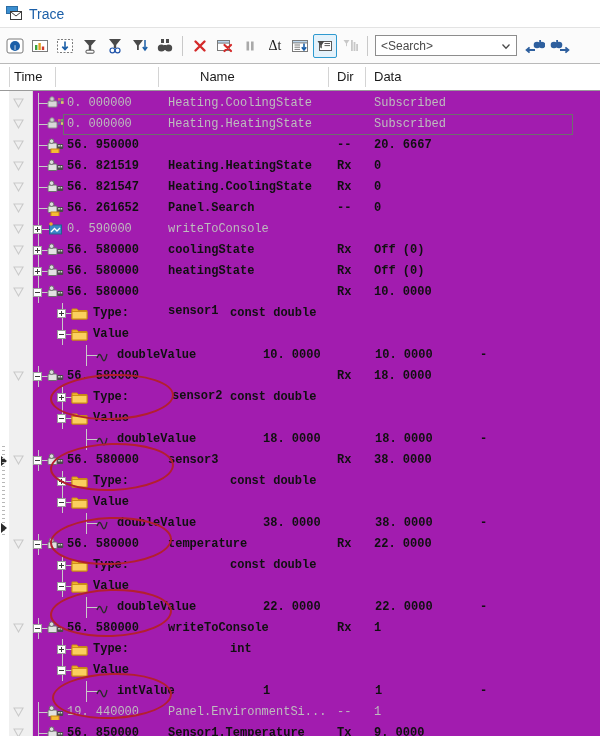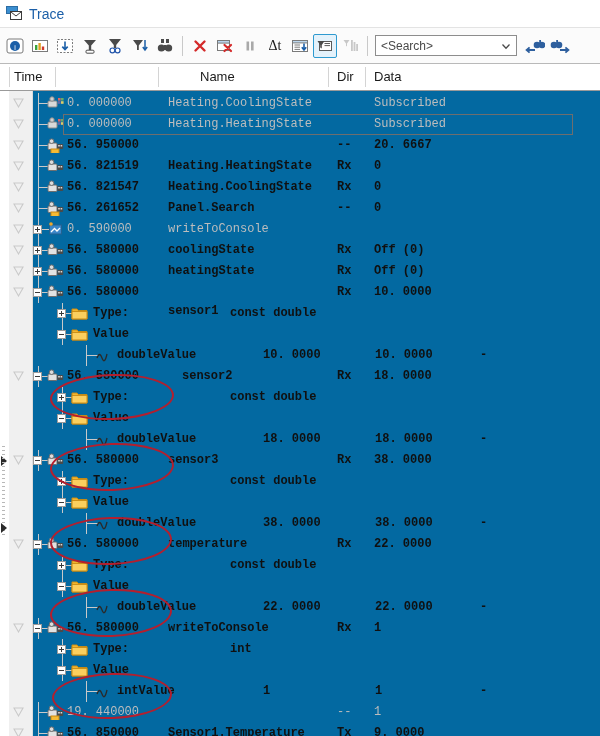--- a/index.html
+++ b/index.html
@@ -61,21 +61,21 @@
     font-family:"Liberation Sans",sans-serif;
   }
   .colhead .div{
     position:absolute;top:3px;width:1px;height:20px;background:#d4d4d4;
   }
 
   
   .gridwrap{
     position:relative;
     height:645px;
-    background:#0369a1;
+    background:#a21caf;
     overflow:hidden;
   }
   
   .splitter{
     position:absolute;left:0;top:0;width:9px;height:100%;
     background:#ffffff;
   }
   .splitter .dots{
     position:absolute;left:2px;top:355px;width:3px;height:90px;
     background:repeating-linear-gradient(to bottom,#b8b8b8 0 1px,transparent 1px 4px);
@@ -540,21 +540,21 @@
         <div class="tline h" style="left: 38px; width: 12px; top: 10px;"></div>
         <div class="exp" style="left: 33px;"></div>
         <span class="ico" style="left: 47px;"><svg width="17" height="15" viewBox="0 0 17 15">
             <rect x="1" y="5" width="9" height="6.5" rx="1" fill="#e2e2e2" stroke="#6f6f6f"></rect>
             <circle cx="4.6" cy="3.2" r="2.3" fill="#dcdcdc" stroke="#6f6f6f"></circle>
             <rect x="10.2" y="6" width="6" height="5" rx="1" fill="#4a4a4a"></rect>
             <rect x="11.2" y="7.2" width="1.6" height="1.2" fill="#ffffff"></rect>
             <rect x="13.6" y="7.2" width="1.6" height="1.2" fill="#ffffff"></rect>
           </svg></span>
         <span class="cell bold" style="left: 67px;">56. 580000</span>
-        <span class="cell bold" style="left: 182px;">sensor2</span>
+        <span class="cell bold" style="left: 172px; margin-top: 20px;">sensor2</span>
         <span class="cell bold" style="left: 337px;">Rx</span>
         <span class="cell bold" style="left: 374px;">18. 0000</span>
       </div>
       <div class="row" style="top: 296px;">
         <div class="tline v" style="left: 62px; top: 0px; height: 21px;"></div>
         <div class="tline h" style="left: 62px; width: 12px; top: 10px;"></div>
         <div class="exp plus" style="left: 57px;"></div>
         <span class="ico" style="left: 71px;"><svg width="17" height="15" viewBox="0 0 17 15">
             <path d="M1 3 h5 l1.4 1.6 H16 V13 H1 Z" fill="#f6bb34" stroke="#c98a12"></path>
             <path d="M1 5.4 H16 V13 H1 Z" fill="#fbcf5e" stroke="#c98a12"></path>
@@ -744,20 +744,21 @@
         <div class="tline h" style="left: 38px; width: 12px; top: 10px;"></div>
         <span class="ico" style="left: 47px;"><svg width="17" height="15" viewBox="0 0 17 15">
             <rect x="1" y="5" width="9" height="6.5" rx="1" fill="#e2e2e2" stroke="#6f6f6f"></rect>
             <circle cx="4.6" cy="3.2" r="2.3" fill="#dcdcdc" stroke="#6f6f6f"></circle>
             <rect x="10.2" y="6" width="6" height="5" rx="1" fill="#4a4a4a"></rect>
             <rect x="11.2" y="7.2" width="1.6" height="1.2" fill="#ffffff"></rect>
             <rect x="13.6" y="7.2" width="1.6" height="1.2" fill="#ffffff"></rect>
             <rect x="4" y="11" width="8" height="6" fill="#f6bb34" stroke="#c98a12"></rect>
           </svg></span>
         <span class="cell gray" style="left: 67px;">19. 440000</span>
+        <span class="cell gray" style="left: 168px;">Panel.EnvironmentSi...</span>
         <span class="cell gray" style="left: 337px;">--</span>
         <span class="cell gray" style="left: 374px;">1</span>
       </div>
       <div class="row" style="top: 632px;">
         <span class="flag"><svg width="11" height="11" viewBox="0 0 11 11">
             <path d="M1 1 H10 L5.5 9 Z" fill="none" stroke="#c9c9c9" stroke-width="1.1"></path>
           </svg></span>
         <div class="tline v" style="left: 38px; top: 0px; height: 21px;"></div>
         <div class="tline h" style="left: 38px; width: 12px; top: 10px;"></div>
         <span class="ico" style="left: 47px;"><svg width="17" height="15" viewBox="0 0 17 15">

